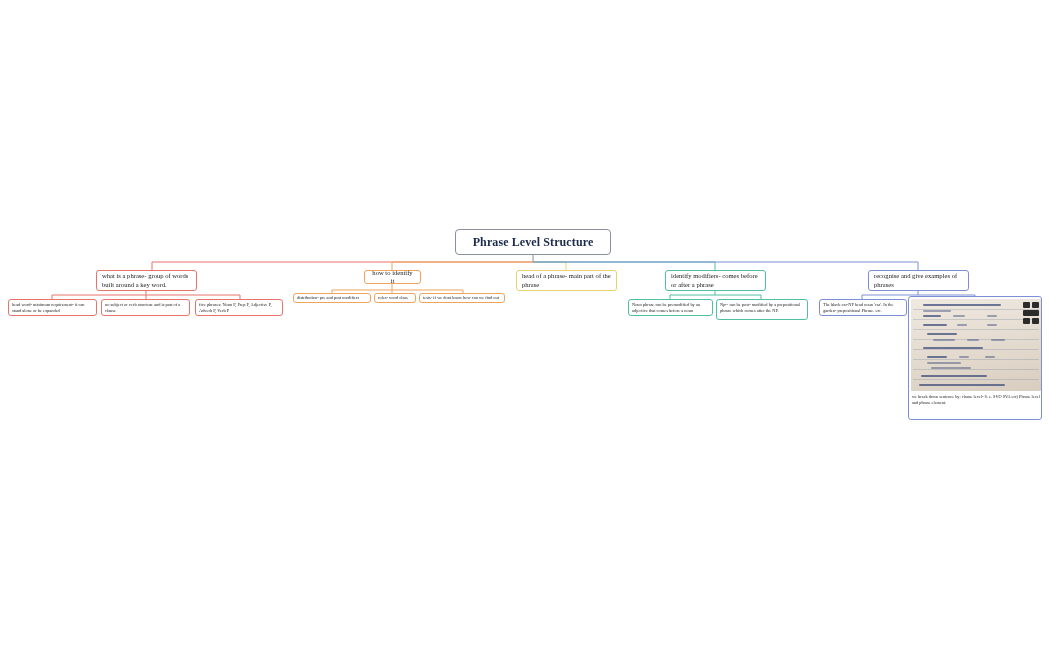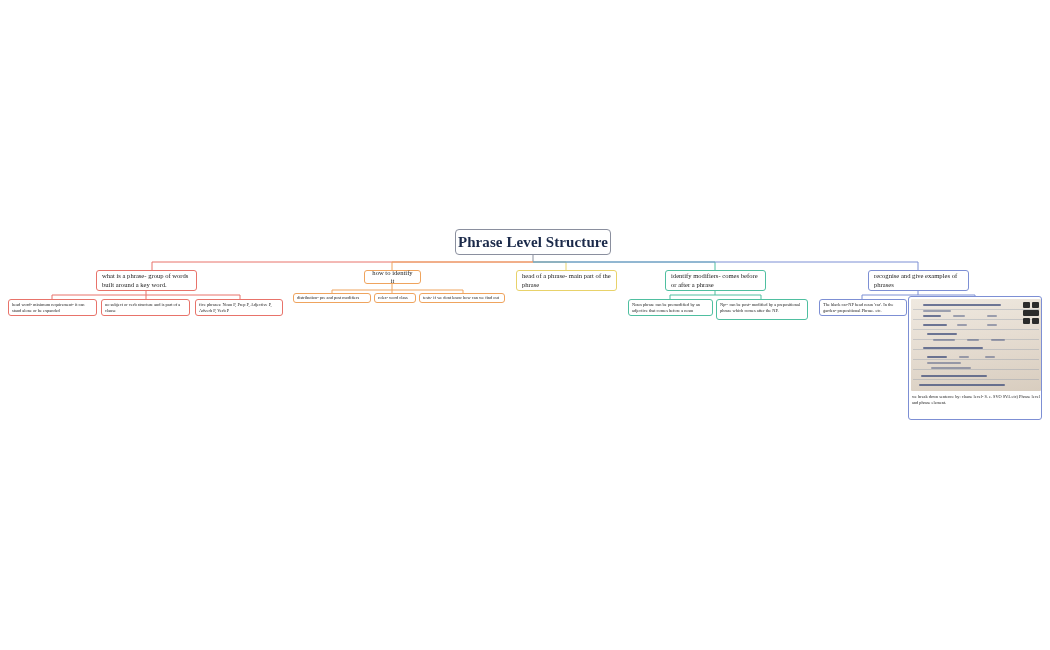--- a/index.html
+++ b/index.html
@@ -52,21 +52,21 @@
     width: 156px;
     height: 26px;
     border: 1px solid #8a8f9e;
     border-radius: 4px;
     justify-content: center;
     box-shadow: 0 0 0 0 rgba(0,0,0,0);
   }
   #root-node .label {
     text-align: center;
     font-weight: bold;
-    font-size: 15px;
+    font-size: 12px;
     color: #1b2a4a;
     letter-spacing: 0.1px;
   }
 
   
   .lvl1 {
     border-width: 1px;
     border-style: solid;
     padding: 3px 5px;
   }

